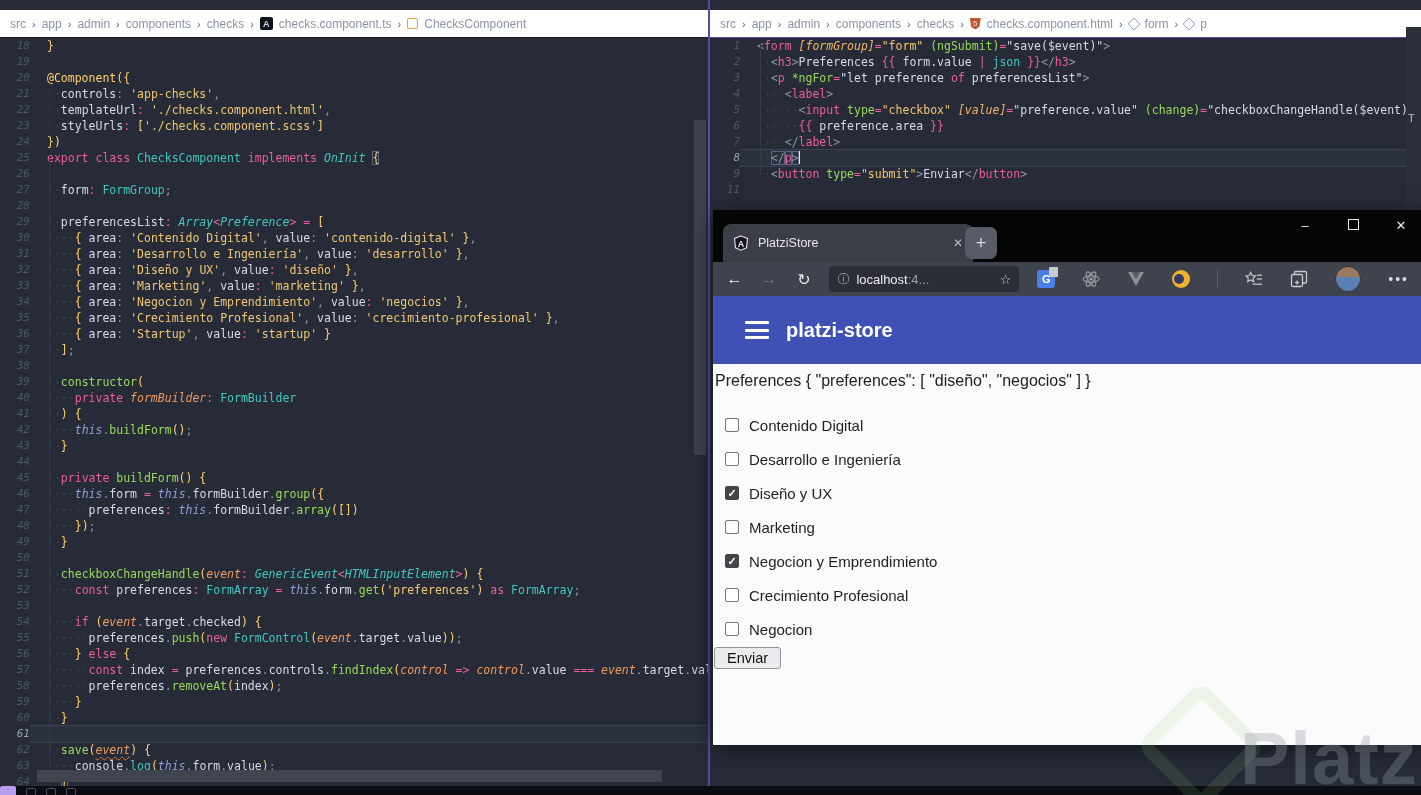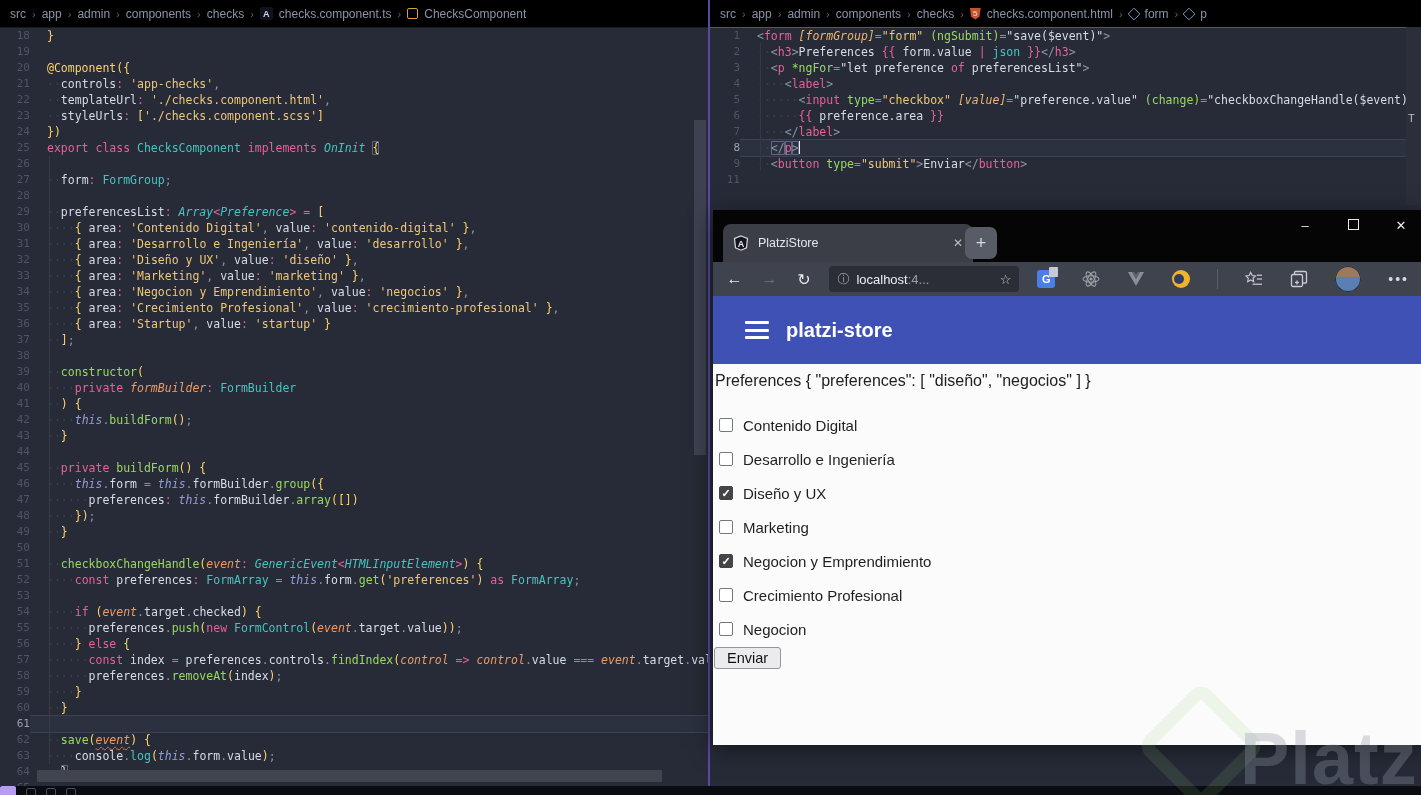--- a/index.html
+++ b/index.html
@@ -3,37 +3,37 @@
 <meta charset="utf-8">
 <style>
   html,body{margin:0;padding:0;background:#14161d;}
   #stage{position:relative;width:1421px;height:795px;overflow:hidden;background:#262b37;
          font-family:"DejaVu Sans Mono",monospace;}
   
   .pane{position:absolute;top:0;height:795px;overflow:hidden;background:#262b37;}
   #pane-left{left:0;width:708px;}
   #pane-right{left:710px;width:711px;}
   .breadcrumb{height:27px;display:flex;align-items:center;gap:6px;padding-left:10px;
-              background:#000000;color:#8b93a6;font-family:"Liberation Sans",sans-serif;
-              font-size:12px;white-space:nowrap;}
+              background:#ffffff;color:#8b93a6;font-family:"Liberation Sans",sans-serif;
+              font-size:12px;white-space:nowrap;margin-top:10px;}
   #pane-left .breadcrumb{border-bottom:1px solid #191b23;}
   #pane-right .breadcrumb{border-bottom:1px solid #5b48a5;}
   .bc-sep{color:#5b6273;font-size:11px;}
   .bc-item{cursor:pointer;}
   .bc-ic{display:inline-flex;align-items:center;justify-content:center;flex:none;}
   .ic-ng{width:13px;height:13px;border-radius:2px;background:#10131d;color:#cdd5e6;
          font-size:9px;font-weight:bold;font-family:"Liberation Sans",sans-serif;}
   .ic-class{width:9px;height:9px;border:1.5px solid #d9a23c;border-radius:2px;}
   .ic-html{width:11px;height:12px;background:#c4532f;color:#f2ddd2;font-size:8px;
            font-family:"Liberation Sans",sans-serif;
            clip-path:polygon(0 0,100% 0,88% 78%,50% 100%,12% 78%);}
   .ic-cube{width:8px;height:8px;border:1.4px solid #7e99cf;transform:rotate(45deg) scale(.92);}
   .code{position:relative;}
   .cl{display:flex;height:16px;line-height:16px;font-size:11.5px;white-space:pre;}
-  .ln{width:30px;flex:none;text-align:right;color:#4d5568;font-size:11px;}
+  .ln{width:30px;flex:none;text-align:right;color:#4d5568;font-size:11px;font-style:italic;}
   .ct{flex:1;padding-left:17px;}
   .cl.cur .ct{background:#2c3140;box-shadow:0 1px 0 #3c4254,0 -1px 0 #3c4254;}
   .cl.cur .ln{color:#98a1b8;}
   .tk-k{color:#ec5f97}.tk-t{color:#41c7c0}.tk-ti{color:#41c7c0;font-style:italic}
   .tk-g{color:#98d95c}.tk-s{color:#f0c674}.tk-b{color:#ffd169}.tk-dec{color:#ffd169}
   .tk-v{color:#d6dbe7}.tk-pu{color:#8d94a7}
   .tk-pr{color:#f09a62;font-style:italic}.tk-th{color:#949cd8;font-style:italic}
   .tk-ws{color:#3d4352}.tk-ab{color:#f2b56b;font-style:italic}.tk-ae{color:#98d95c;}
   .tk-sq{text-decoration:underline wavy #c87d3a;text-decoration-thickness:1px;text-underline-offset:2px;}
   .tk-bm{box-shadow:inset 0 0 0 1px #5d6683;border-radius:1px;}
@@ -82,21 +82,21 @@
   .ext-sep{width:1px;height:20px;background:#5a5f6a;}
   .avatar{width:26px;height:26px;border-radius:50%;cursor:pointer;
           background:linear-gradient(180deg,#9b7a60 0 42%,#5a7fb5 42% 100%);box-shadow:inset 0 0 0 1px #2c2f36;}
   .dots{color:#d6d9df;font-size:14px;letter-spacing:2px;cursor:pointer;}
   .bw-header{height:68px;background:#3f51b5;display:flex;align-items:center;padding-left:32px;gap:17px;}
   .hamburger{display:flex;flex-direction:column;gap:4.5px;cursor:pointer;}
   .hamburger span{width:24px;height:3px;background:#fff;border-radius:1px;}
   .bw-header-title{color:#fff;font-size:20px;font-weight:bold;}
   .bw-content{position:relative;height:381px;background:#fbfbfb;color:#202124;}
   .page-heading{position:absolute;left:2px;top:8px;font-size:16px;font-weight:500;margin:0;}
-  .pref-list{position:absolute;left:6px;top:44px;}
+  .pref-list{position:absolute;left:12px;top:44px;}
   .pref-row{display:flex;align-items:center;gap:10px;height:34px;cursor:pointer;}
   .cb{width:14px;height:14px;border-radius:2px;background:#fff;border:1.5px solid #73787e;
       box-sizing:border-box;flex:none;}
   .cb.checked{background:#434549;border-color:#434549;color:#fff;font-size:11px;line-height:13px;
               text-align:center;font-weight:bold;}
   .pref-label{font-size:15px;color:#1f1f1f;}
   .submit-btn{position:absolute;left:1px;top:283px;background:#ebebee;border:1.5px solid #95959d;
               border-radius:3px;font-size:14.5px;padding:2px 12px;color:#111;cursor:pointer;
               font-family:"Liberation Sans",sans-serif;}
   

